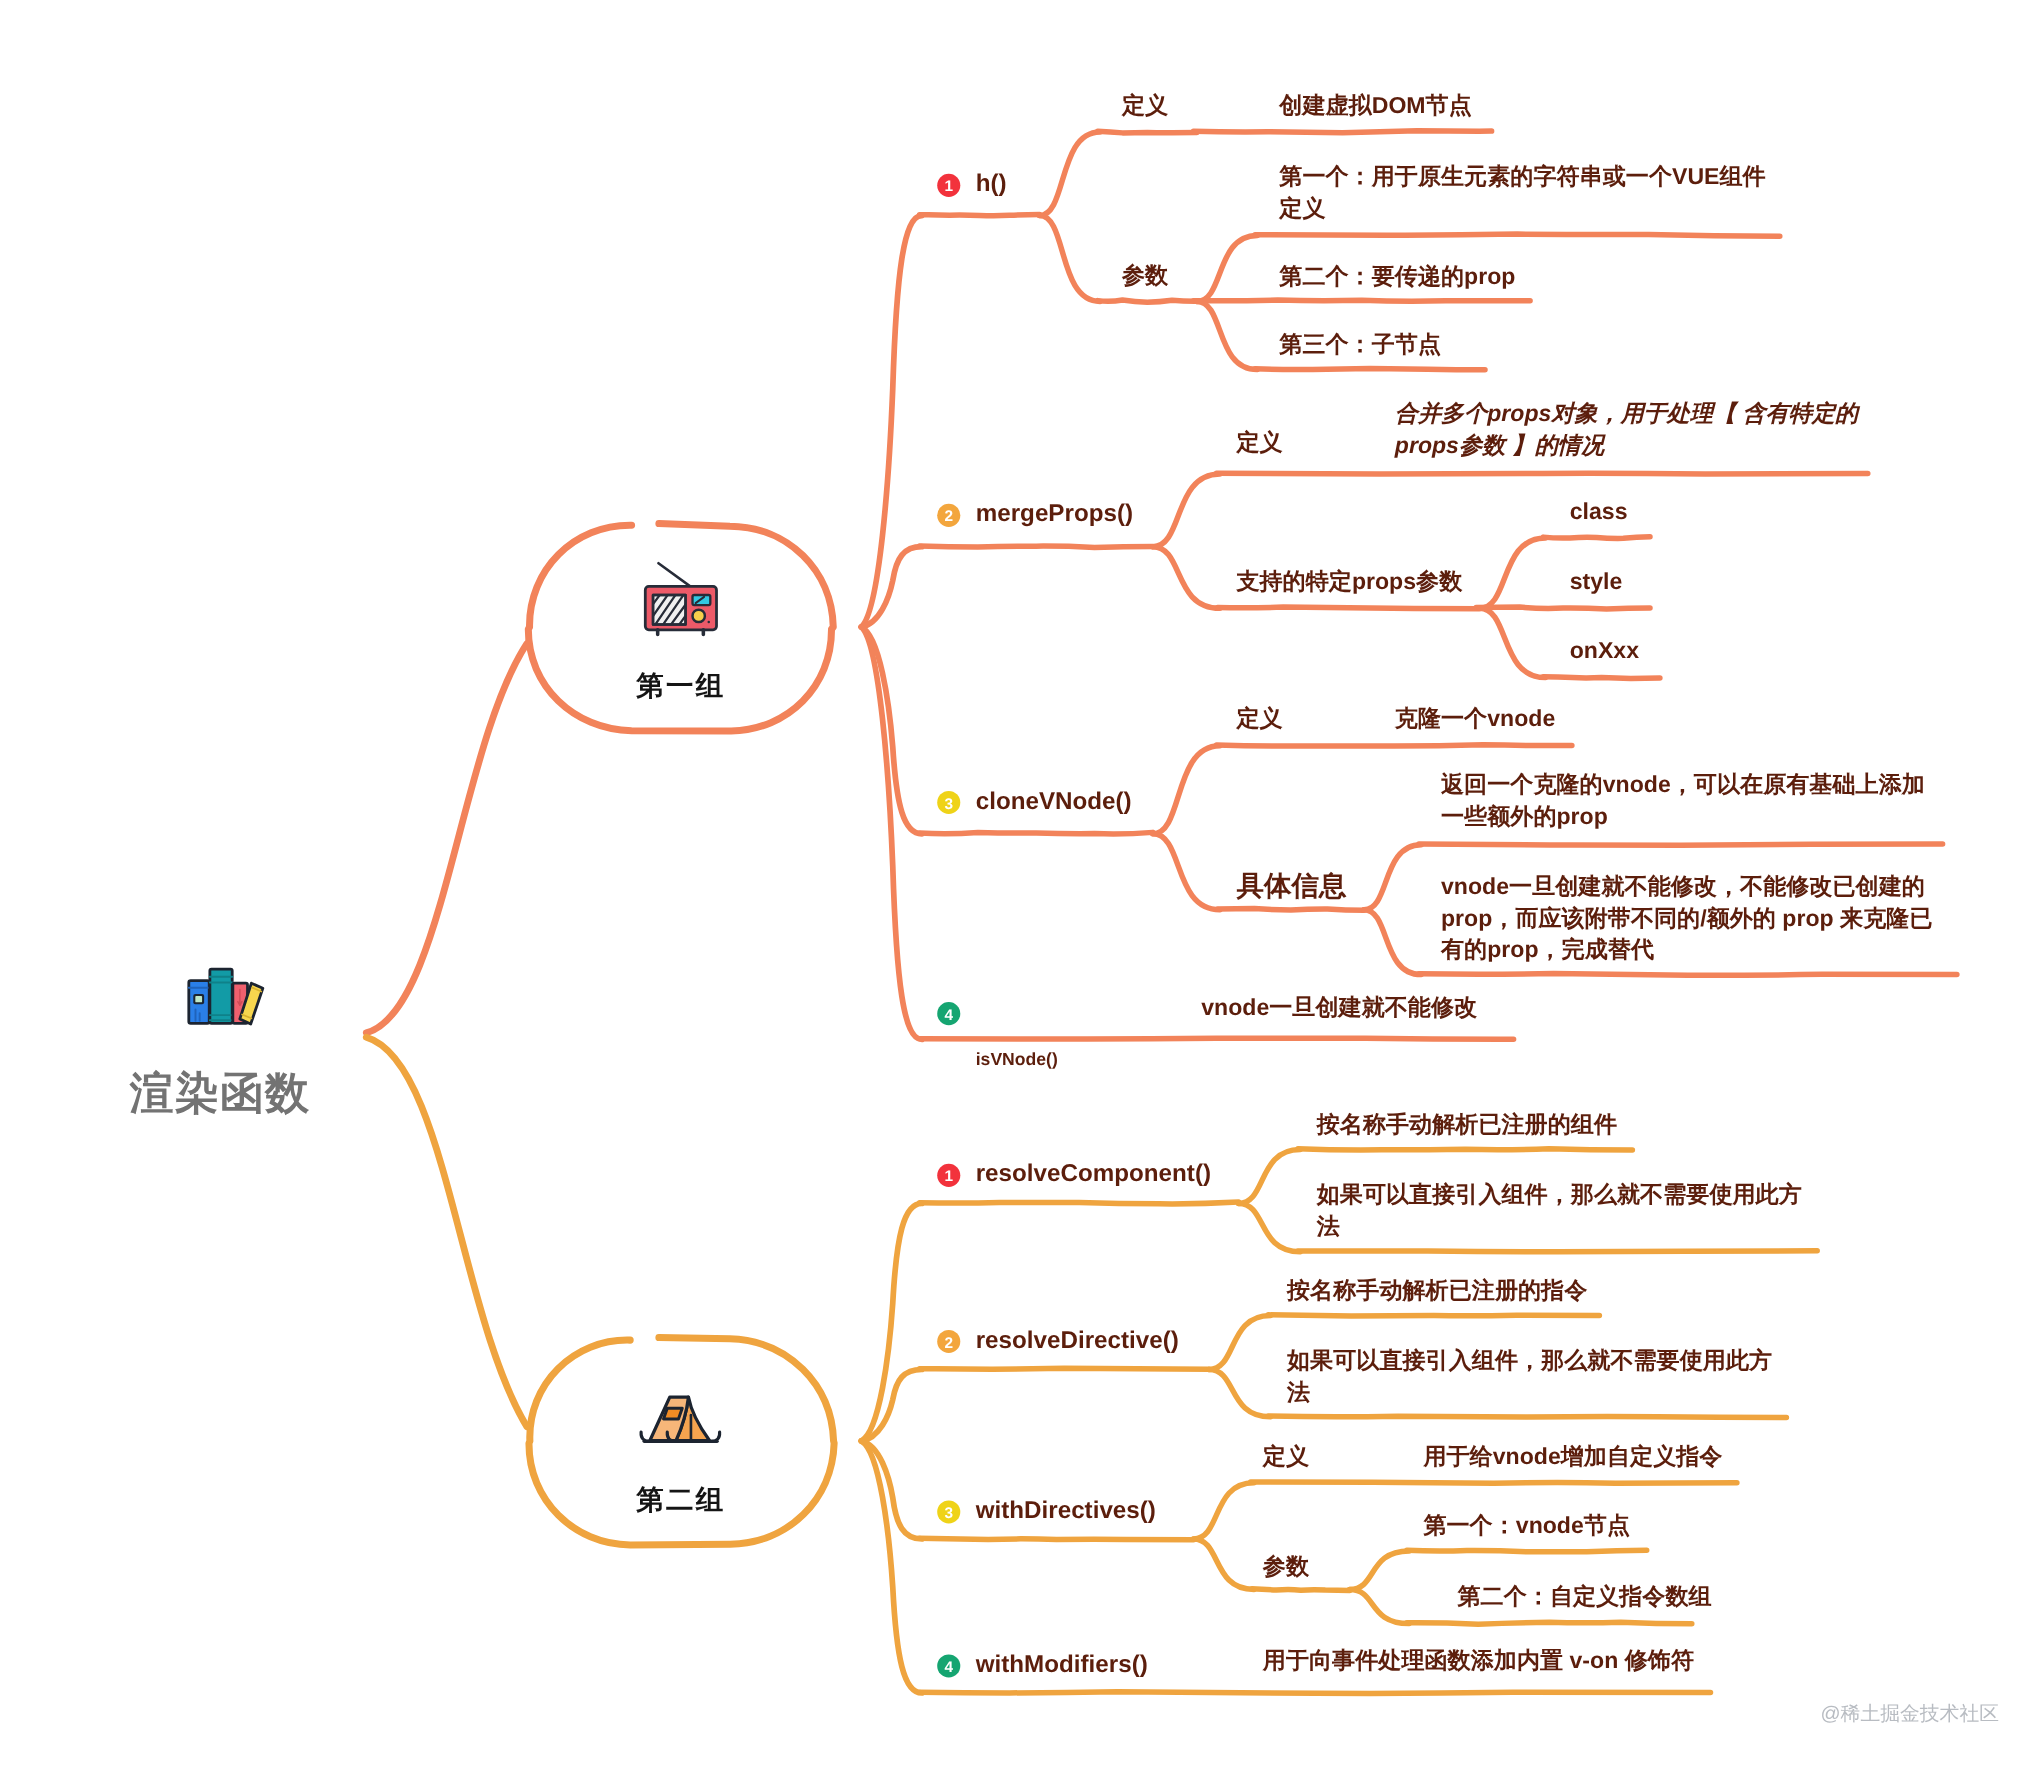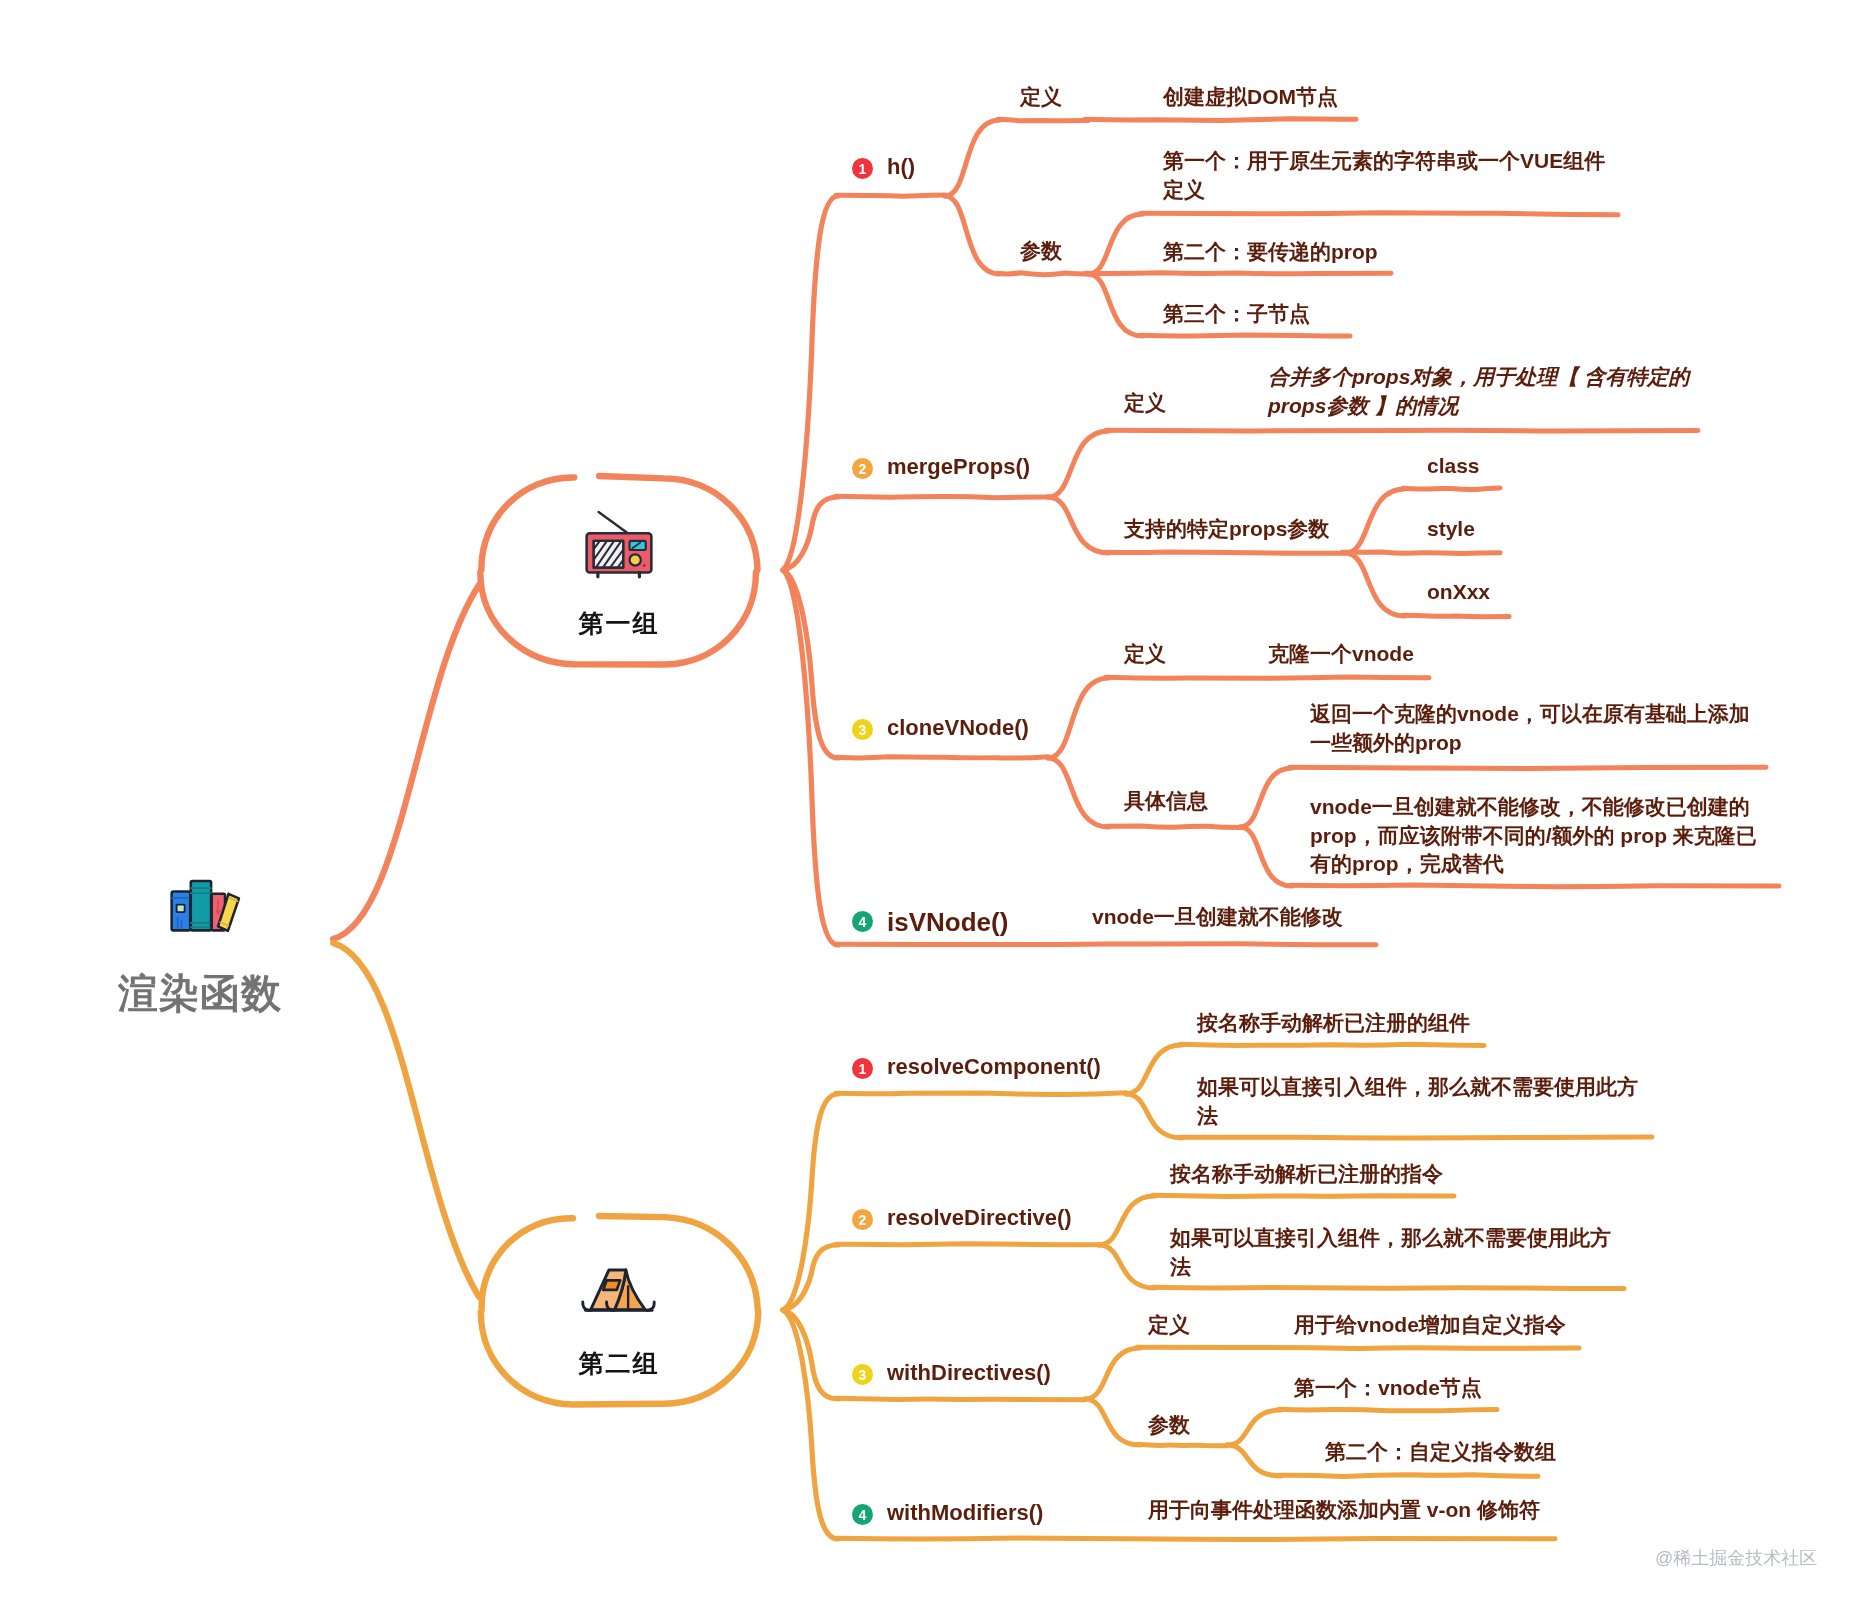--- a/index.html
+++ b/index.html
@@ -105,27 +105,27 @@
     <div class="label" style="left: 1268px; top: 363px; font-size: 21px; font-style: italic;">合并多个props对象，用于处理【 含有特定的
 props参数 】的情况</div>
     <div class="label" style="left: 1124px; top: 515px; font-size: 21px;">支持的特定props参数</div>
     <div class="label" style="left: 1427px; top: 452px; font-size: 21px;">class</div>
     <div class="label" style="left: 1427px; top: 515px; font-size: 21px;">style</div>
     <div class="label" style="left: 1427px; top: 578px; font-size: 21px;">onXxx</div>
     <div class="label" style="left: 887px; top: 713px; font-size: 22px;">cloneVNode()</div>
     <div class="badge" style="left: 852px; top: 719px; background: rgb(239, 211, 24);">3</div>
     <div class="label" style="left: 1124px; top: 640px; font-size: 21px;">定义</div>
     <div class="label" style="left: 1268px; top: 640px; font-size: 21px;">克隆一个vnode</div>
-    <div class="label" style="left: 1124px; top: 789px; font-size: 21px; font-family: Liberation Mono, monospace;">具体信息</div>
+    <div class="label" style="left: 1124px; top: 789px; font-size: 25px;">具体信息</div>
     <div class="label" style="left: 1310px; top: 700px; font-size: 21px;">返回一个克隆的vnode，可以在原有基础上添加
 一些额外的prop</div>
     <div class="label" style="left: 1310px; top: 793px; font-size: 21px;">vnode一旦创建就不能修改，不能修改已创建的
 prop，而应该附带不同的/额外的 prop 来克隆已
 有的prop，完成替代</div>
-    <div class="label" style="left: 887px; top: 905px; font-size: 26px; text-align: right;">isVNode()</div>
+    <div class="label" style="left: 887px; top: 953px; font-size: 16px; text-align: right;">isVNode()</div>
     <div class="badge" style="left: 852px; top: 911px; background: rgb(21, 165, 113);">4</div>
     <div class="label" style="left: 1092px; top: 903px; font-size: 21px;">vnode一旦创建就不能修改</div>
     <div class="label" style="left: 887px; top: 1052px; font-size: 22px;">resolveComponent()</div>
     <div class="badge" style="left: 852px; top: 1058px; background: rgb(242, 50, 60);">1</div>
     <div class="label" style="left: 1197px; top: 1009px; font-size: 21px;">按名称手动解析已注册的组件</div>
     <div class="label" style="left: 1197px; top: 1073px; font-size: 21px;">如果可以直接引入组件，那么就不需要使用此方
 法</div>
     <div class="label" style="left: 887px; top: 1203px; font-size: 22px;">resolveDirective()</div>
     <div class="badge" style="left: 852px; top: 1209px; background: rgb(243, 166, 61);">2</div>
     <div class="label" style="left: 1170px; top: 1160px; font-size: 21px;">按名称手动解析已注册的指令</div>

